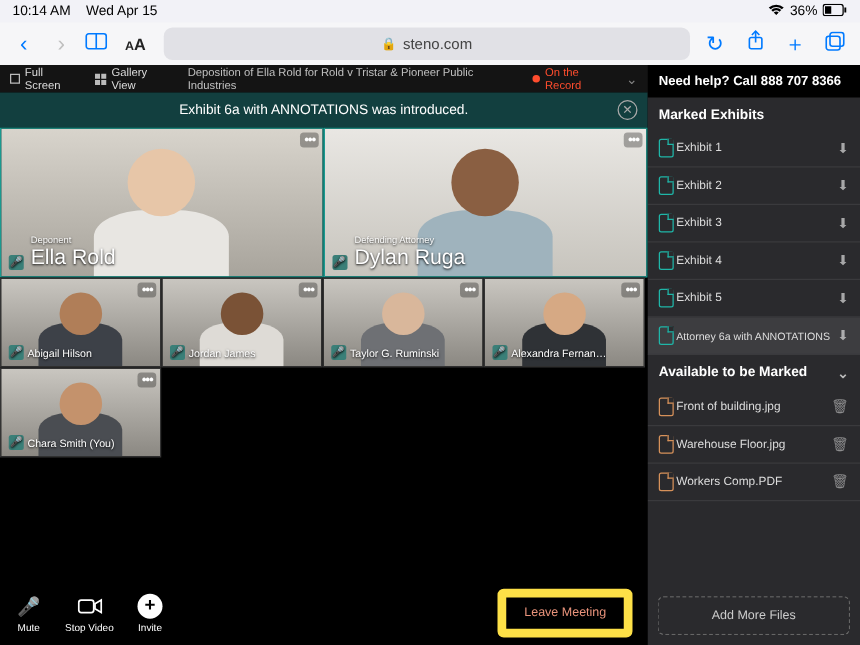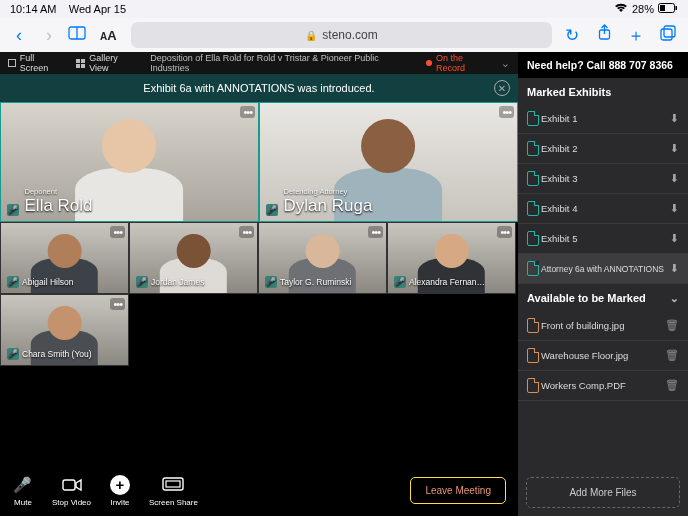--- a/index.html
+++ b/index.html
@@ -129,21 +129,21 @@
   .ctrl-ic {
     width:22px;height:22px;display:flex;align-items:center;justify-content:center;
     font-size:15px; color:#fff;
   }
   .plus-circ {
     width:20px;height:20px;border-radius:50%;background:#fff;color:#000;
     display:flex;align-items:center;justify-content:center;font-size:15px;font-weight:600;
   }
   .leave-btn {
     margin-left:auto;
-    border:1px solid #fde047; color:#e9937b;
+    border:7px solid #fde047; color:#e9937b;
     padding:7px 14px; border-radius:5px; font-size:10px;
     background:transparent;
   }
   
   .sb-head {
     background:#000; font-size:10.5px; font-weight:600;
     padding:7px 9px;
   }
   .sb-section-title {
     font-size:11px; font-weight:600; padding:8px 9px 6px; color:#fff;
@@ -186,21 +186,21 @@
     <span>10:14 AM</span>
     &nbsp;&nbsp;
     <span>Wed Apr 15</span>
   </div>
   <div class="status-right">
     <span class="wifi-icon">
       <svg width="14" height="10" viewBox="0 0 14 10">
           <path d="M7 9 L5 7 A3 3 0 0 1 9 7 Z M3 5 A6 6 0 0 1 11 5 L9.6 6.3 A4 4 0 0 0 4.4 6.3 Z M1 3 A9 9 0 0 1 13 3 L11.5 4.3 A7 7 0 0 0 2.5 4.3 Z" fill="#000"></path>
         </svg>
     </span>
-    <span>28%</span>
+    <span>36%</span>
     <span class="battery-icon">
       <svg width="20" height="10" viewBox="0 0 20 10">
           <rect x="0.5" y="0.5" width="16" height="9" rx="2" fill="none" stroke="#000"></rect>
           <rect x="17.5" y="3" width="1.5" height="4" fill="#000"></rect>
           <rect x="2" y="2" width="5" height="6" fill="#000"></rect>
         </svg>
     </span>
   </div>
 </div>
 
@@ -353,29 +353,20 @@
             </svg>
         </div>
         <span>Stop Video</span>
       </div>
       <div class="ctrl">
         <div class="ctrl-ic">
             <div class="plus-circ">+</div>
           </div>
         <span>Invite</span>
       </div>
-      <div class="ctrl">
-        <div class="ctrl-ic">
-          <svg width="22" height="16" viewBox="0 0 22 16">
-              <rect x="1" y="1" width="20" height="12" rx="2" fill="none" stroke="#fff" stroke-width="1.4"></rect>
-              <rect x="4" y="4" width="14" height="6" fill="none" stroke="#fff" stroke-width="1.2"></rect>
-            </svg>
-        </div>
-        <span>Screen Share</span>
-      </div>
       <button class="leave-btn">Leave Meeting</button>
     </div>
   </div>
 
   <div class="sidebar">
     <div class="sb-head">Need help? Call 888 707 8366</div>
     <div class="sb-scroll">
       <div class="sb-section-title">
         <span>Marked Exhibits</span>
       </div>

